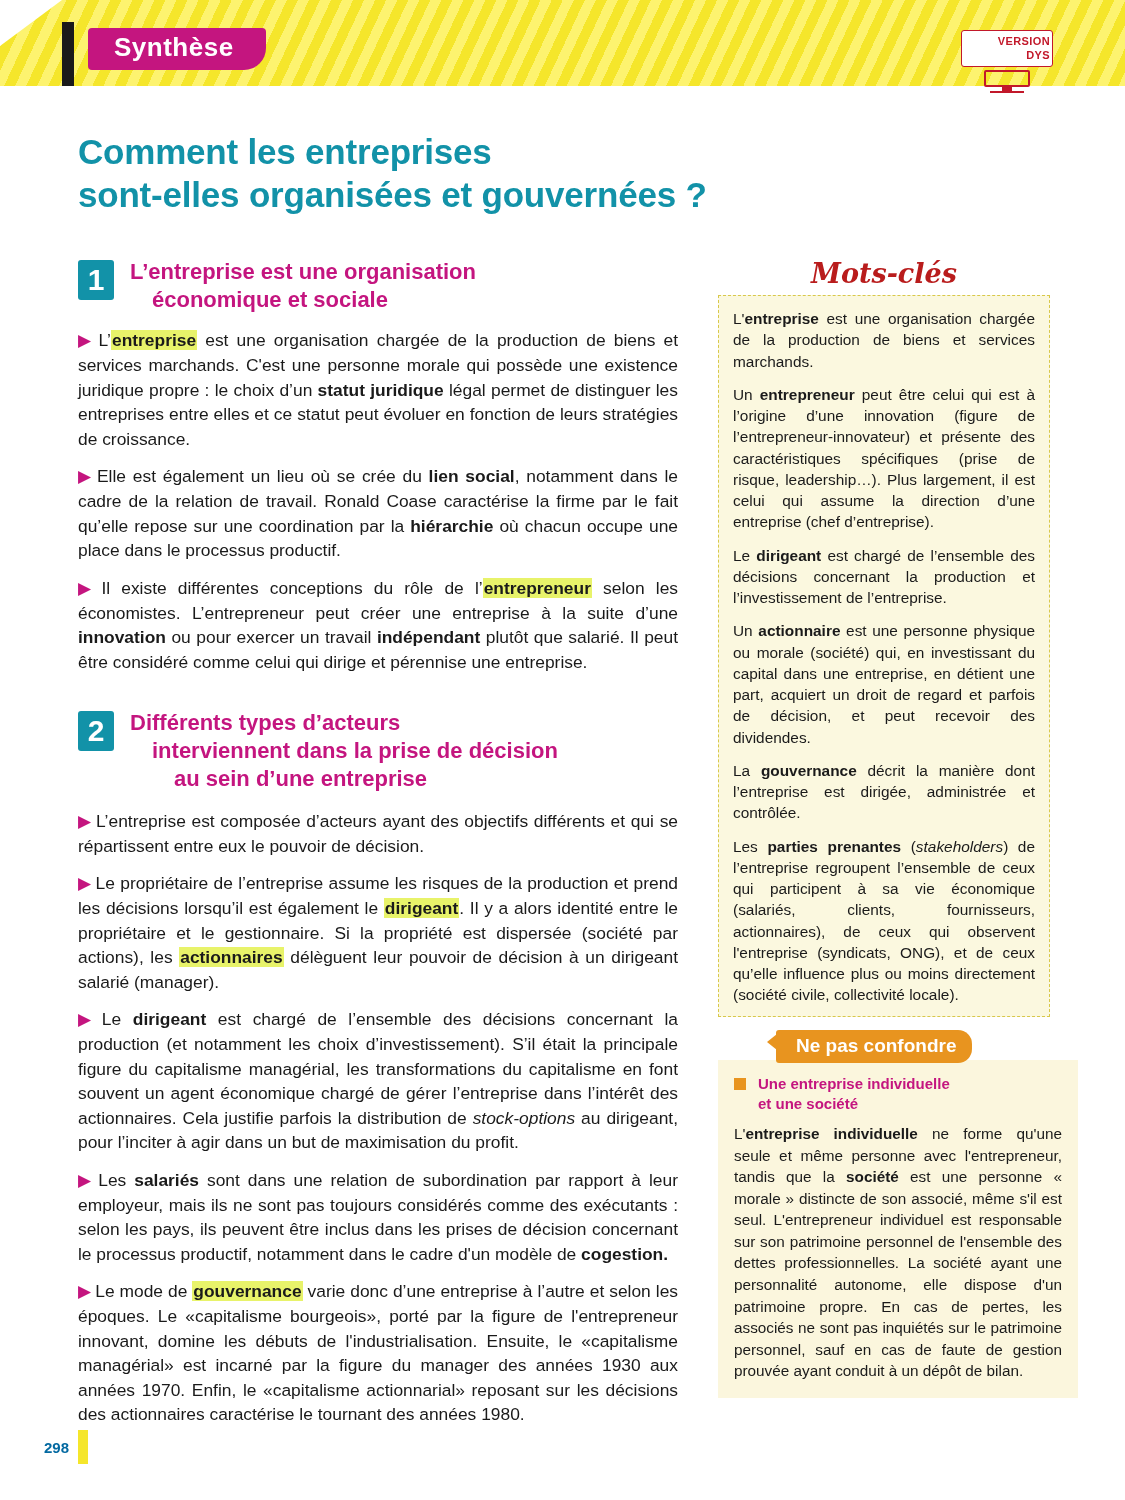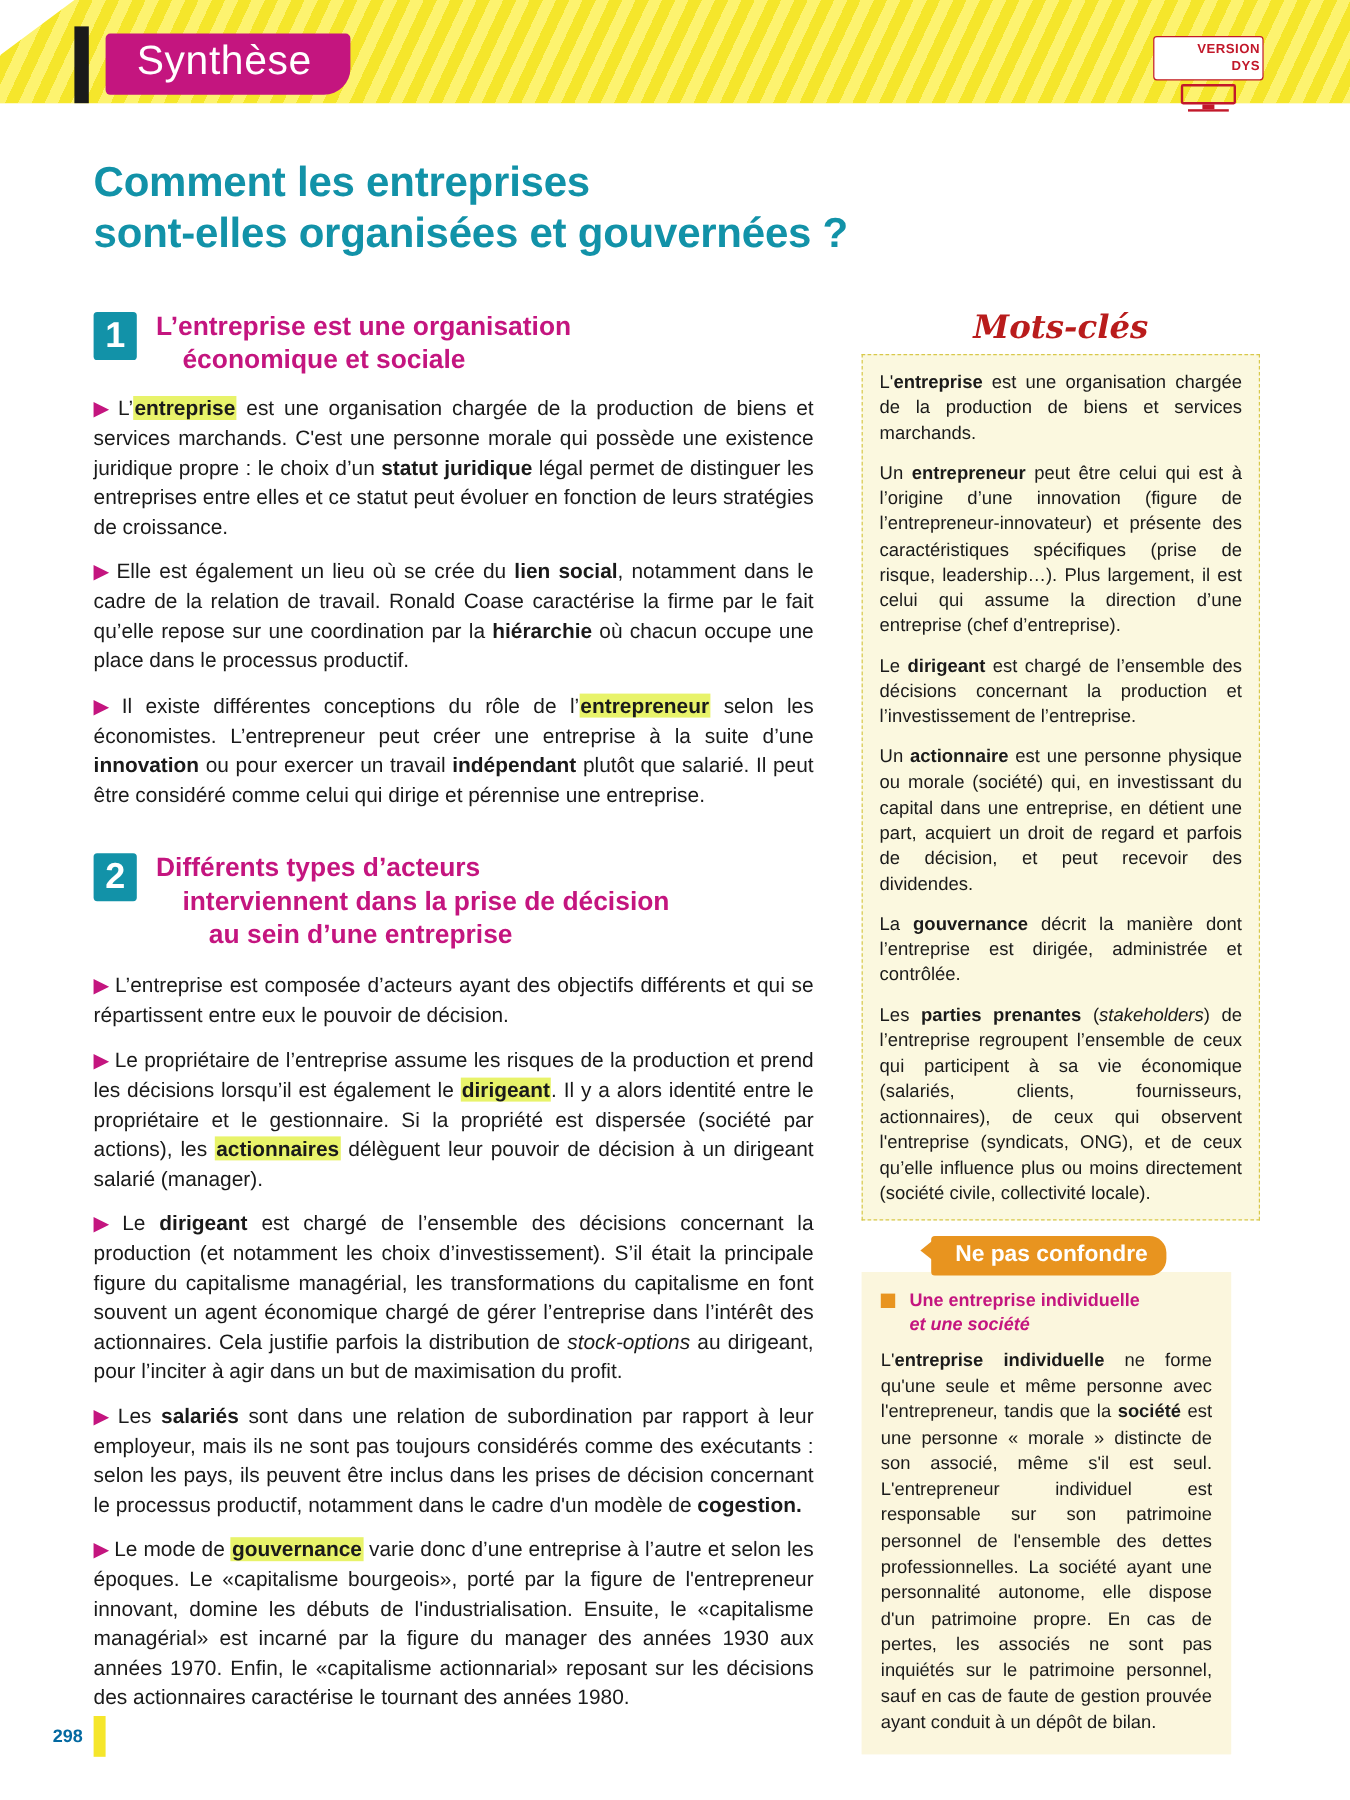--- a/index.html
+++ b/index.html
@@ -32,21 +32,21 @@
     border-bottom: 46px solid transparent;
   }
   .left-bar {
     position:absolute; top:22px; left:62px; width:12px; height:64px;
     background:#1a1a1a;
   }
   .synthese-tab {
     position:absolute; top:28px; left:88px;
     background:#c4157f;
     color:#ffffff;
-    font-size:34px; font-weight:normal;
+    font-size:26px; font-weight:bold;
     letter-spacing:0.5px;
     padding:6px 32px 9px 26px;
     border-radius: 4px 4px 22px 4px;
     line-height:1.05;
   }
   
   .dys-badge {
     position:absolute; top:30px; right:72px;
     width:92px; text-align:right;
   }
@@ -123,21 +123,21 @@
     background:#fbf8df;
     padding:12px 14px 10px 14px;
   }
   .mots-box p {
     font-size:15.4px; line-height:1.38; margin:0 0 12px 0;
     text-align:justify;
   }
   .mots-box p:last-child { margin-bottom:0; }
 
   
-  .npc-wrap { position:absolute; top:1030px; left:718px; width:308px; }
+  .npc-wrap { position:absolute; top:1030px; left:718px; width:360px; }
   .npc-tab {
     position:relative;
     display:inline-block;
     background:#e8941f;
     color:#ffffff;
     font-size:19px; font-weight:bold;
     padding:5px 16px 6px 20px;
     border-radius:3px 14px 14px 3px;
     margin-left:58px;
   }
@@ -242,20 +242,20 @@
     <p>Les <span class="b">parties prenantes</span> (<span class="i">stakeholders</span>) de l’entreprise regroupent l’ensemble de ceux qui participent à sa vie économique (salariés, clients, fournisseurs, actionnaires), de ceux qui observent l'entreprise (syndicats, ONG), et de ceux qu’elle influence plus ou moins directement (société civile, collectivité locale).</p>
   </div>
 </div>
 
 <div class="npc-wrap">
   <div class="npc-tab">Ne pas confondre</div>
   <div class="npc-box">
     <div class="npc-sub">
       <span class="sq"></span>
       <span>Une entreprise individuelle</span><br>
-      <span style="padding-left:0;font-style:italic;">et une société</span>
+      <span style="padding-left:0;">et une société</span>
     </div>
     <p>L'<span class="b">entreprise individuelle</span> ne forme qu'une seule et même personne avec l'entrepreneur, tandis que la <span class="b">société</span> est une personne « morale » distincte de son associé, même s'il est seul. L'entrepreneur individuel est responsable sur son patrimoine personnel de l'ensemble des dettes professionnelles. La société ayant une personnalité autonome, elle dispose d'un patrimoine propre. En cas de pertes, les associés ne sont pas inquiétés sur le patrimoine personnel, sauf en cas de faute de gestion prouvée ayant conduit à un dépôt de bilan.</p>
   </div>
 </div>
 
 <div class="footer-bar"></div>
 <div class="page-num">298</div>
 
 </body></html>

